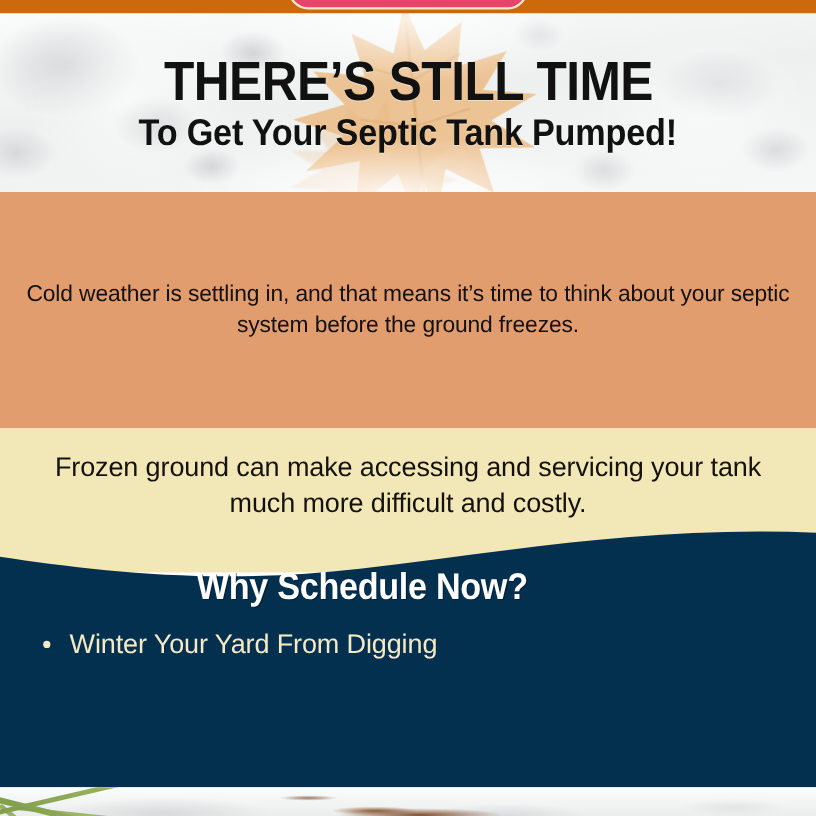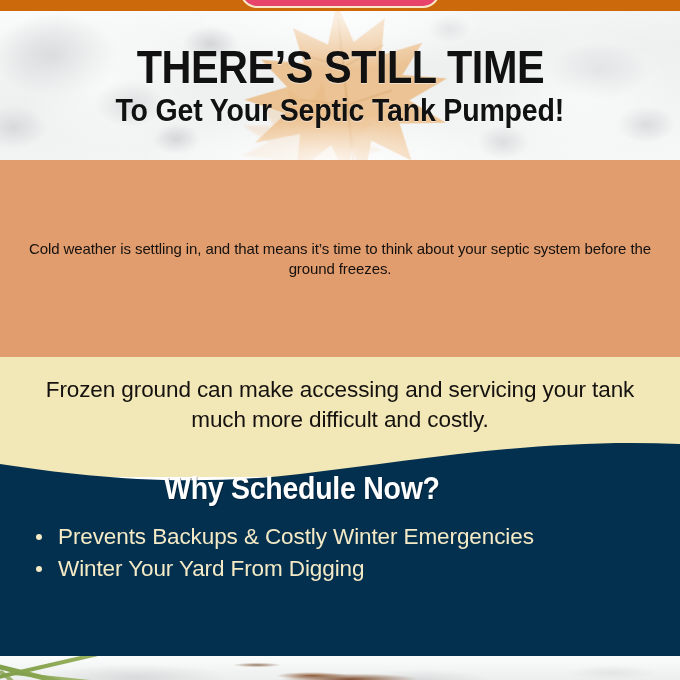--- a/index.html
+++ b/index.html
@@ -143,21 +143,21 @@
     background: #E29D6E;
     display: flex;
     flex-direction: column;
     justify-content: center;
     align-items: center;
     padding: 0 8px;
     box-sizing: border-box;
   }
   .para {
     color: #14110F;
-    font-size: 15px;
+    font-size: 19px;
     line-height: 1.32;
     text-align: center;
     max-width: 672px;
     font-weight: 400;
     letter-spacing: -0.1px;
   }
   .para + .para { margin-top: 26px; }
   .para b { font-weight: 700; }
 
   
@@ -333,24 +333,20 @@
     <svg width="680" height="250" viewBox="0 0 680 250" preserveAspectRatio="none">
       <path d="M0 34 C 80 46, 180 58, 300 44 C 420 30, 540 8, 680 14 L680 250 L0 250 Z" fill="#04304F"></path>
     </svg>
   </div>
 
   <div class="navy-content">
     <h2 class="why-heading">Why Schedule Now?</h2>
     <ul class="bullets">
       <li>
         <span class="dot"></span>
-        <span>Prevents Backups &amp; Costly Winter Emergencies</span>
-      </li>
-      <li>
-        <span class="dot"></span>
         <span>Winter Your Yard From Digging</span>
       </li>
     </ul>
   </div>
 
   <div class="bottom-photo">
     <div class="bp-snow"></div>
     <div class="bp-debris2"></div>
     <div class="bp-debris"></div>
     <div class="blade b1"></div>

